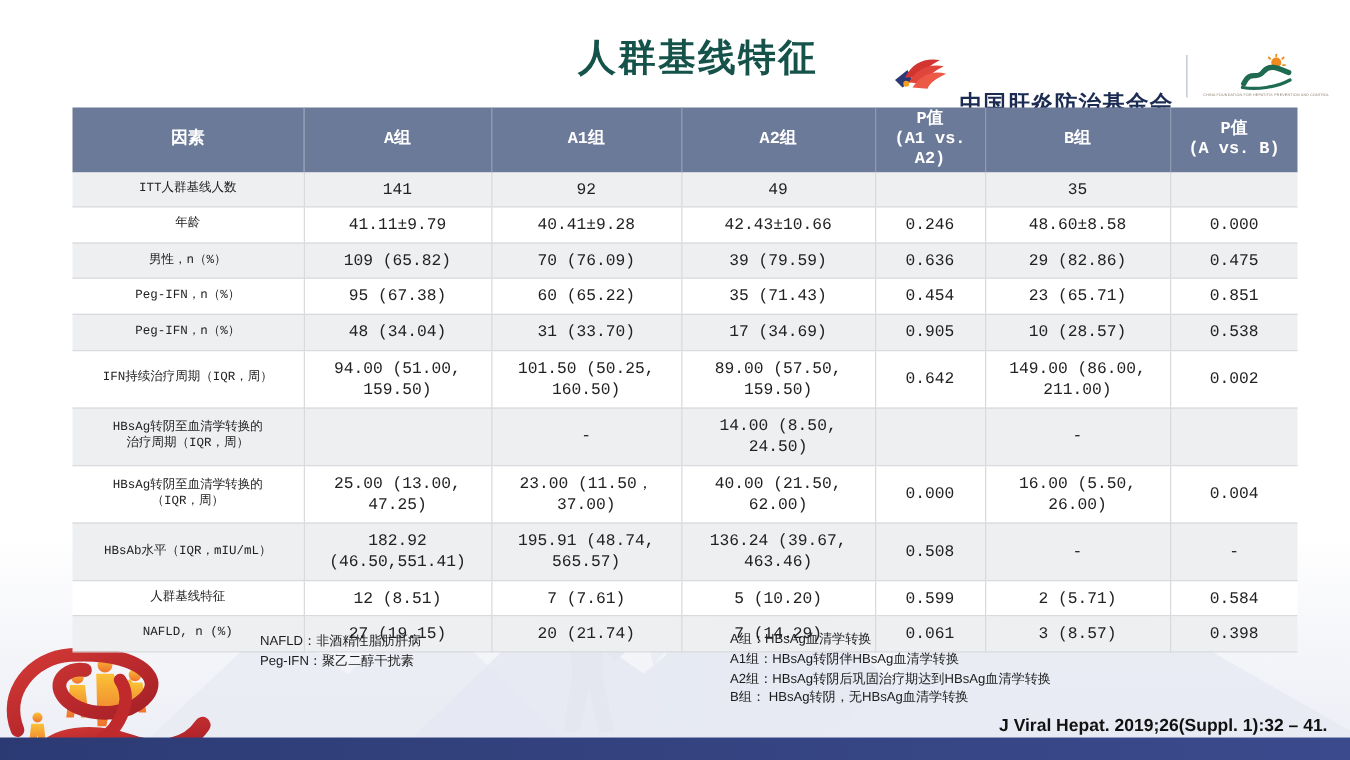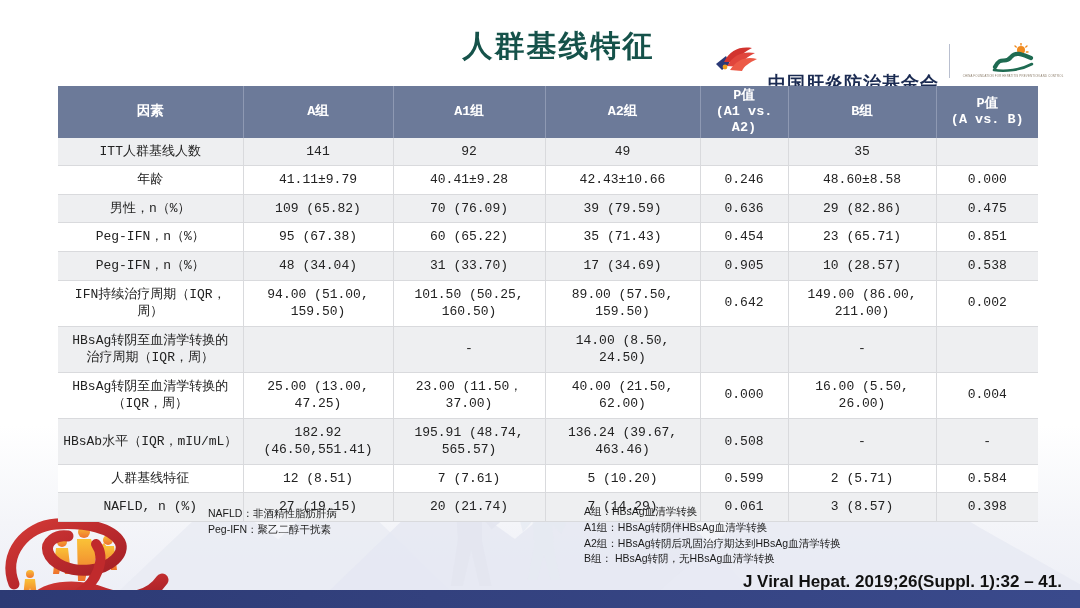--- a/index.html
+++ b/index.html
@@ -117,36 +117,36 @@
     border-right: 1px solid #d9dadd;
     border-bottom: 1px solid #d9dadd;
     padding: 5px 4px;
     line-height: 1.35;
   }
   tbody td:last-child { border-right: none; }
   tbody tr:nth-child(odd) td { background: #eeeff1; }
   tbody tr:nth-child(even) td { background: #ffffff; }
   tbody tr.tall td { height: 46px; }
   tbody tr.std td { height: 25px; }
-  .factor { font-size: 13px; }
+  .factor { font-size: 10px; }
 
   
   #foot-left {
     position: absolute; left: 208px; top: 506px;
     font-size: 10.5px; color: #1b1b1b; line-height: 1.5;
     white-space: nowrap;
   }
   #foot-right {
     position: absolute; left: 584px; top: 504px;
     font-size: 10.5px; color: #1b1b1b; line-height: 1.5;
     white-space: nowrap;
   }
   #citation {
     position: absolute; right: 18px; top: 572px;
-    font-size: 17px; color: #111111; font-weight: bold;
+    font-size: 14px; color: #111111; font-weight: bold;
   }
 </style>
 </head>
 <body>
 
 <div id="slide">
 
   <div class="mountain mtn1"></div>
   <div class="mountain mtn2"></div>
   <div class="mountain mtn3"></div>

